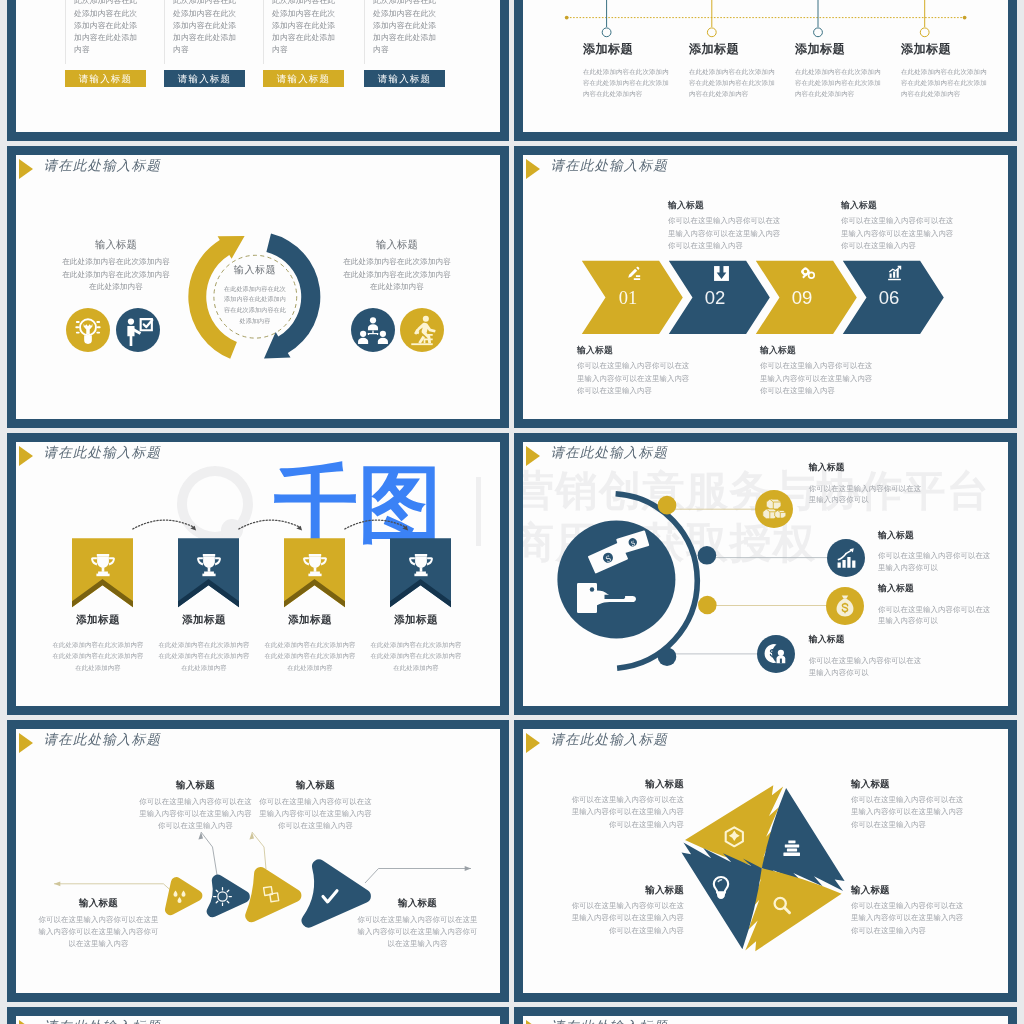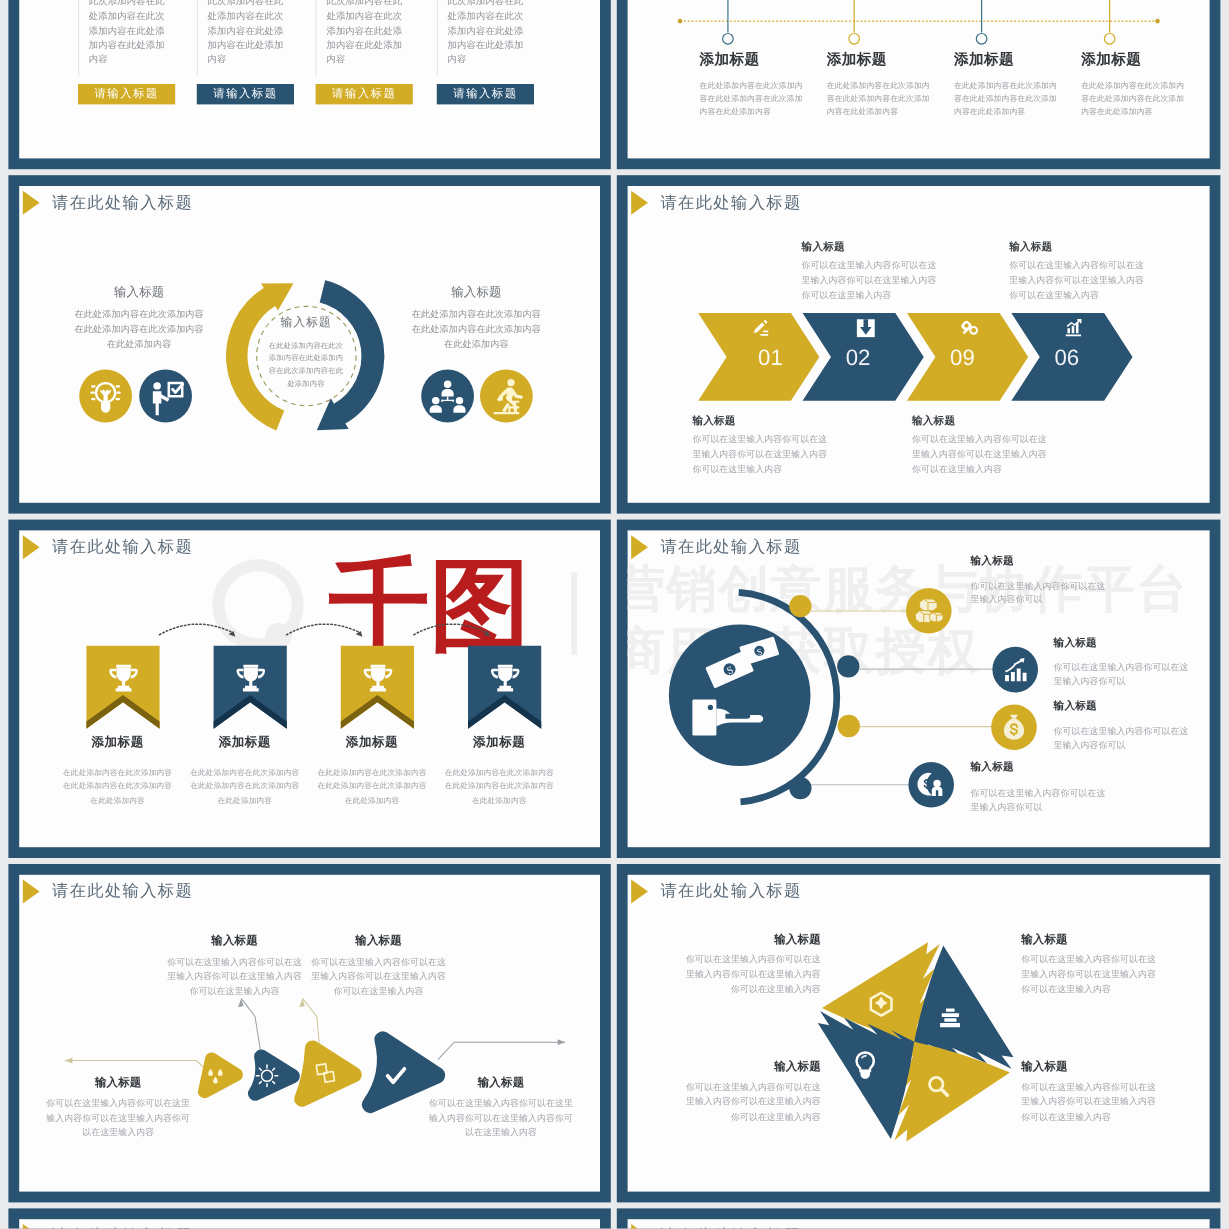--- a/index.html
+++ b/index.html
@@ -9,29 +9,29 @@
     background:#e8eaec;
     font-family:"Liberation Sans",sans-serif;
   }
   .page{position:relative;width:1024px;height:1024px;overflow:hidden;background:#e8eaec;}
 
   
   .slide{position:absolute;background:#2a5371;box-sizing:border-box;padding:9px;z-index:1;}
   .slide>.inner{position:relative;width:100%;height:100%;background:#fdfdfd;overflow:hidden;}
 
   
-  .shead{position:absolute;left:2.6px;top:3.6px;display:flex;align-items:center;}
+  .shead{position:absolute;left:2.6px;top:3.6px;display:flex;align-items:flex-start;font-style:italic;}
   .tri{width:0;height:0;border-left:14.5px solid #d3ac25;
        border-top:10px solid transparent;border-bottom:10px solid transparent;}
   .htxt{margin-left:10.8px;font-size:13.6px;color:#5c6b78;letter-spacing:1.1px;white-space:nowrap;
         line-height:1;}
   .wmlocal{position:absolute;left:0;top:0;width:100%;height:100%;overflow:hidden;pointer-events:none;z-index:0;}
   .wm-logo{position:absolute;}
   .wm-line{position:absolute;font-size:42px;color:#efeff0;font-weight:700;letter-spacing:1.5px;white-space:nowrap;line-height:1;}
-  .wm-cn{position:absolute;font-size:84px;color:#b91c1c;font-weight:700;letter-spacing:0px;white-space:nowrap;line-height:1;}
+  .wm-cn{position:absolute;font-size:84px;color:#3b82f6;font-weight:700;letter-spacing:0px;white-space:nowrap;line-height:1;}
   .wm-bar{position:absolute;background:#efeff0;}
 
   
   .s1col{position:absolute;top:0px;width:82px;}
   .s1rule{position:absolute;left:0;top:0;width:1px;height:196px;background:#e6e6e6;}
   .s1body{position:absolute;left:9px;top:115px;width:71px;font-size:7.8px;line-height:12.3px;color:#8e9297;
           letter-spacing:0.1px;}
   .s1btn{position:absolute;left:0;top:202px;width:81px;height:17px;line-height:17px;text-align:center;
          font-size:9.5px;color:#fff;letter-spacing:1.2px;}
   .s1btn.gold{background:#d3ac25;}
@@ -243,21 +243,21 @@
   <div class="shead">
           <span class="tri"></span>
           <span class="htxt">请在此处输入标题</span>
         </div>
   <svg class="s4svg" width="486" height="264" viewBox="0 0 486 264">
     <path d="M58.8 105.8 H136.1 L159.8 142.4 L136.1 179.0 H58.8 L82.5 142.4 Z" fill="#d3ac25"></path>
     <path d="M145.8 105.8 H223.1 L246.8 142.4 L223.1 179.0 H145.8 L169.5 142.4 Z" fill="#2a5371"></path>
     <path d="M232.8 105.8 H310.1 L333.8 142.4 L310.1 179.0 H232.8 L256.5 142.4 Z" fill="#d3ac25"></path>
     <path d="M319.8 105.8 H397.1 L420.8 142.4 L397.1 179.0 H319.8 L343.5 142.4 Z" fill="#2a5371"></path>
   </svg>
-  <div class="s4num" style="left:99px;">01</div>
+  <div class="s4num" style="left:85px;font-family:Liberation Serif, serif;">01</div>
   <div class="s4num" style="left:172px;">02</div>
   <div class="s4num" style="left:259px;">09</div>
   <div class="s4num" style="left:346px;">06</div>
 
   <svg class="s4icon" style="left:103px;top:110px;" viewBox="0 0 24 24" width="17" height="17">
           <g fill="#fff">
     <path d="M17.3 2.8c-.5-.5-1.3-.5-1.8 0l-1.1 1.1 3 3 1.1-1.1c.5-.5.5-1.3 0-1.8zM12.8 5.2L4.4 13.6l-1.3 4.3 4.3-1.3 8.4-8.4z"></path>
     <path d="M14 14.6h6v2.2h-6zM11 18.8h9V21h-9z"></path>
           </g>
         </svg>

